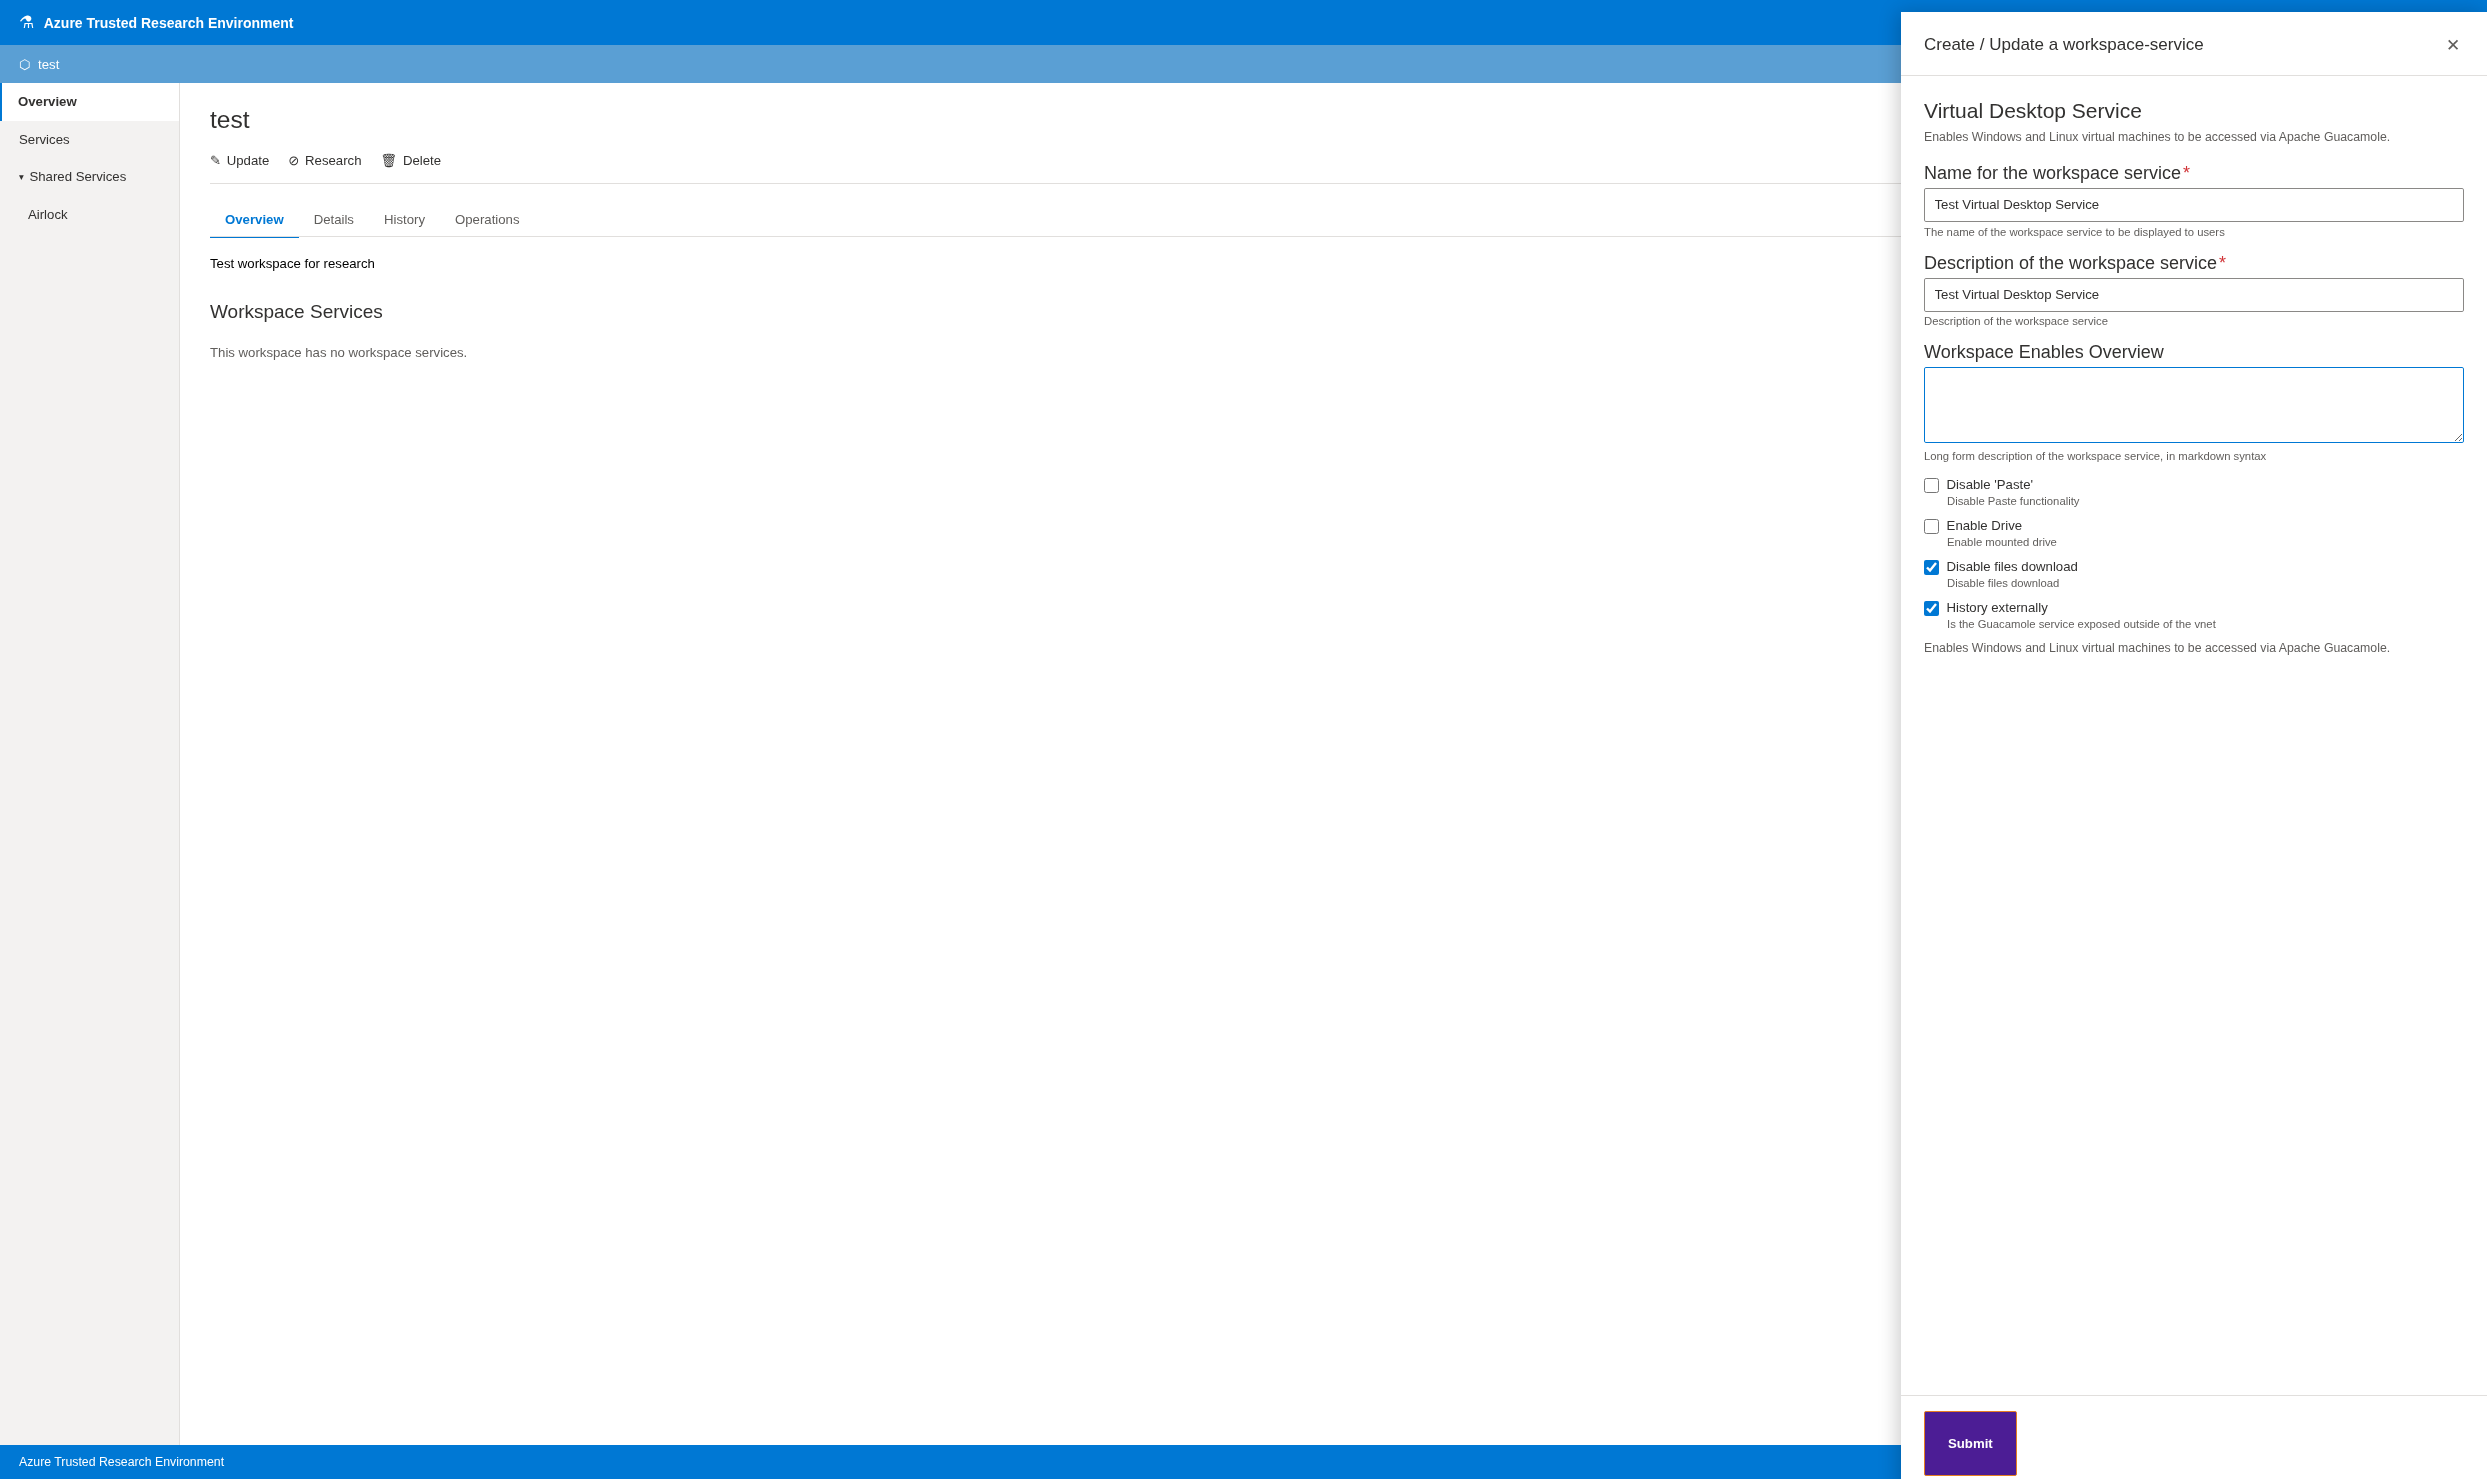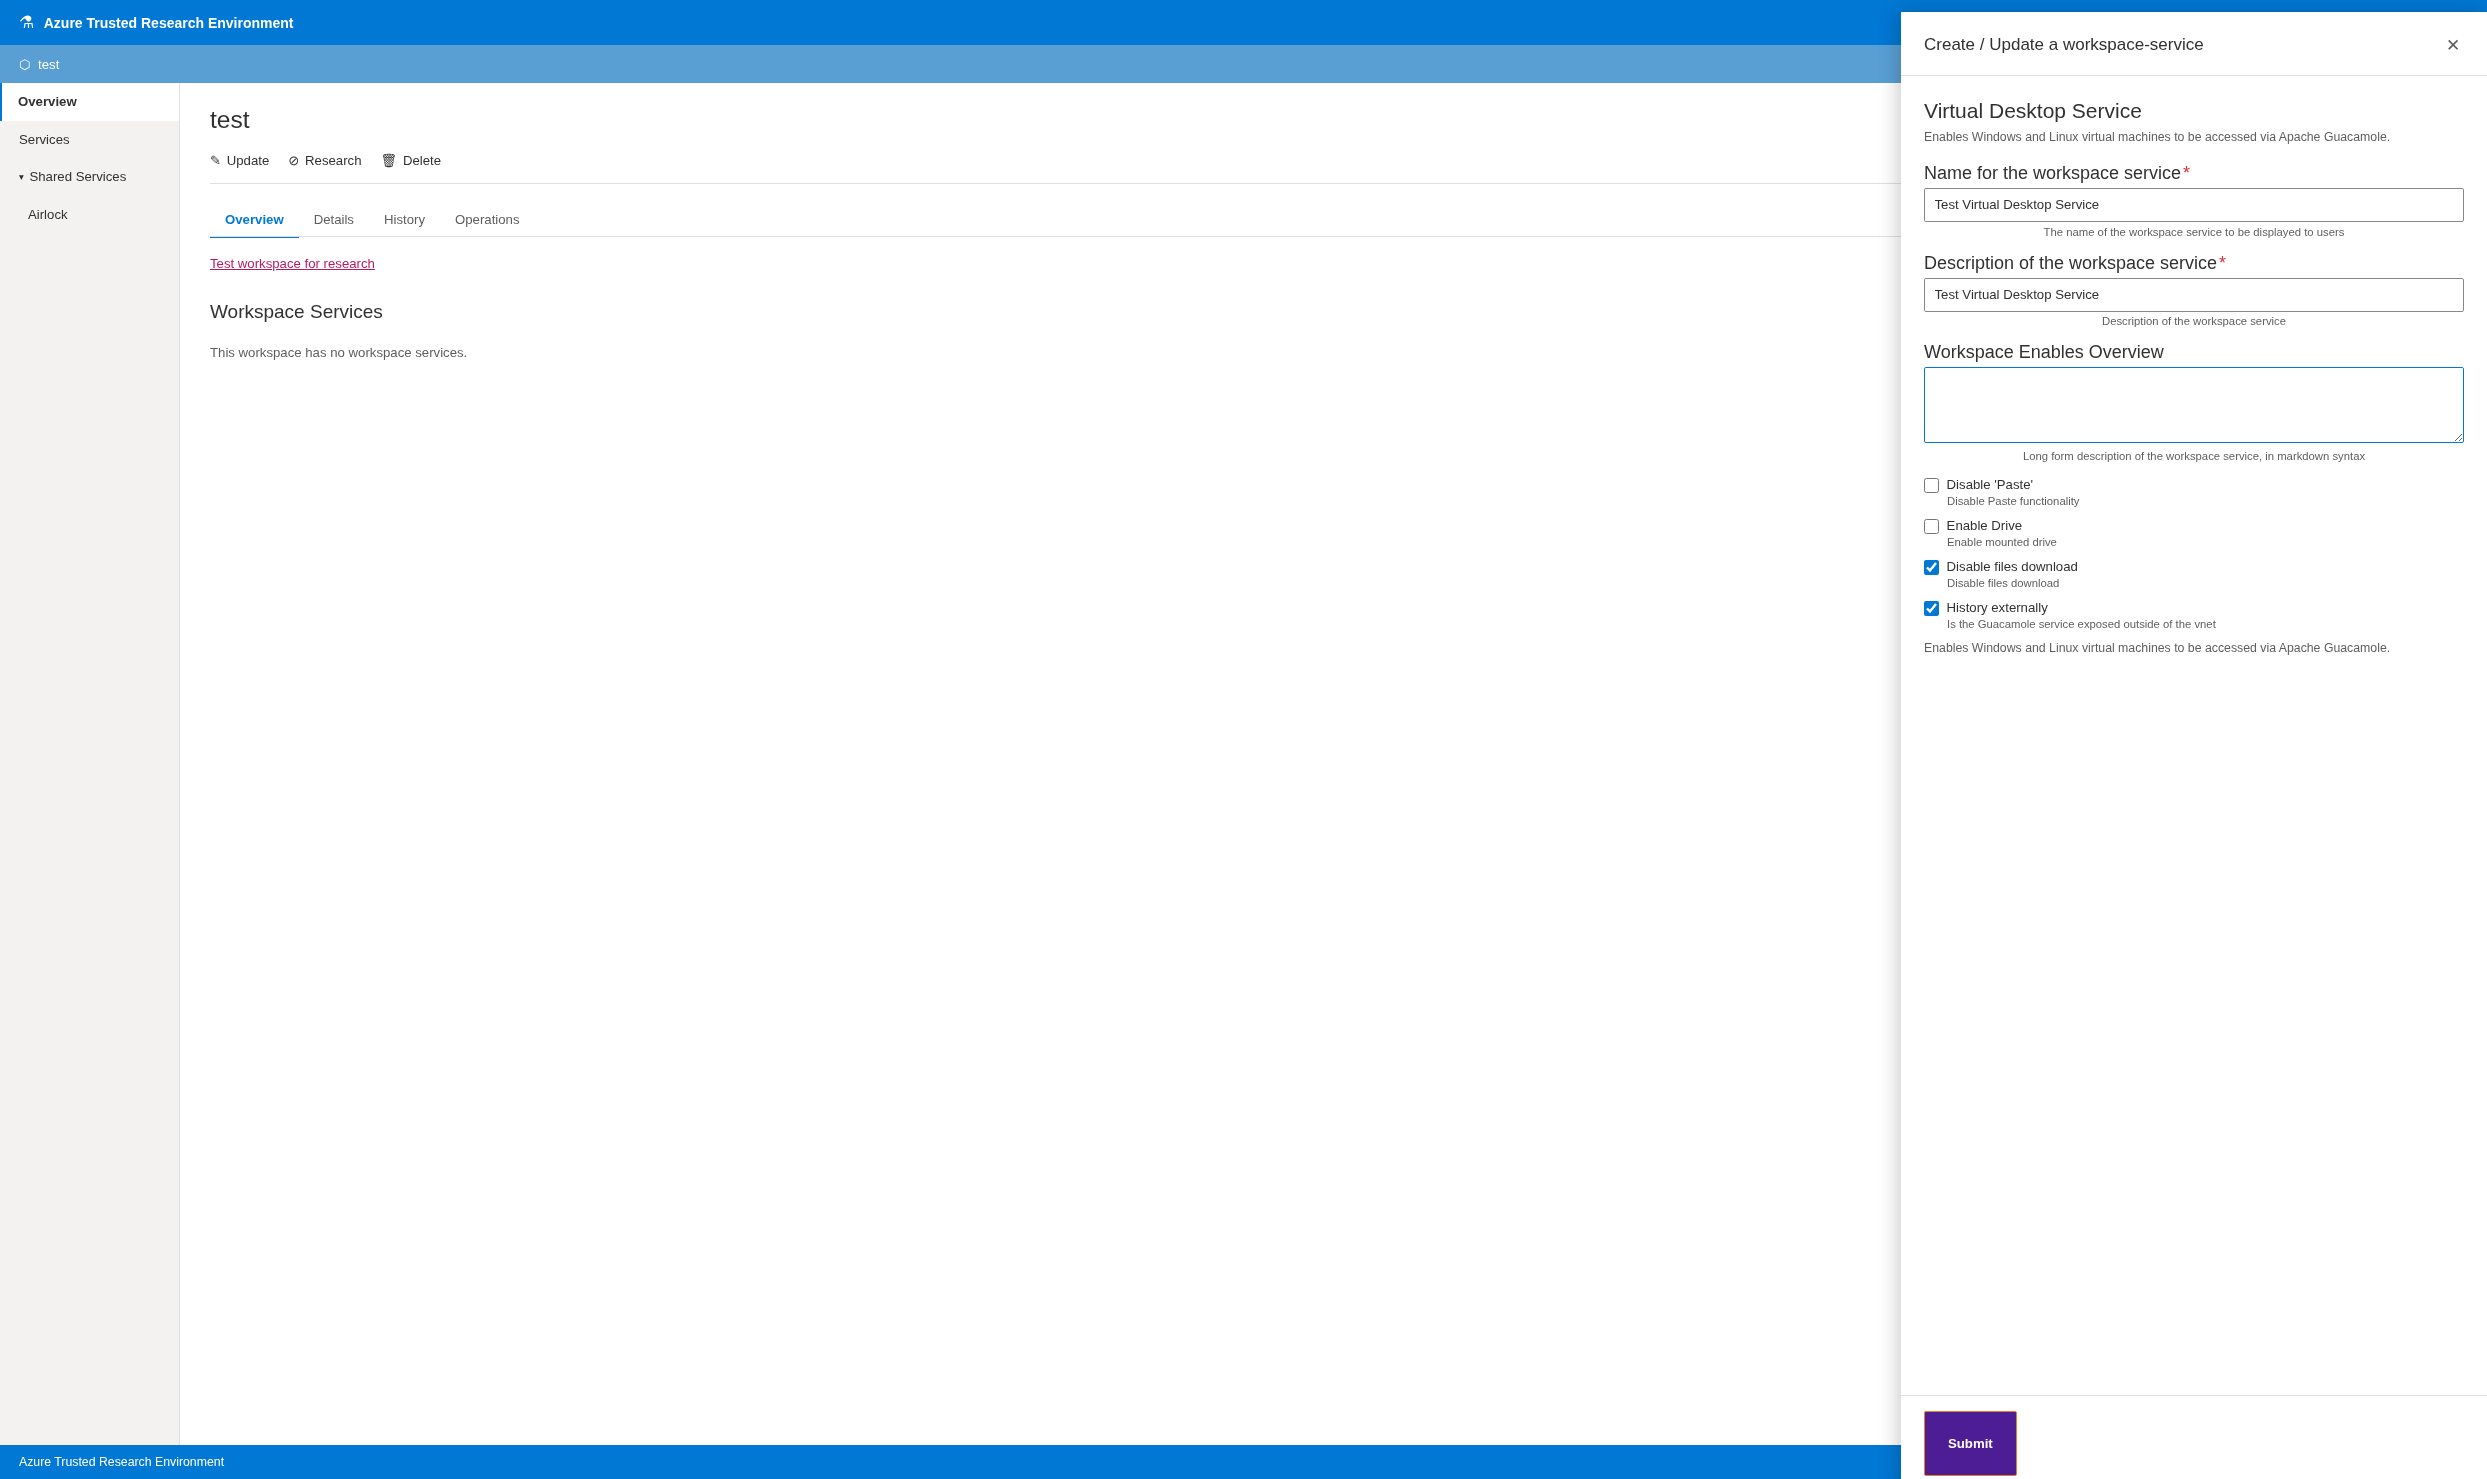--- a/index.html
+++ b/index.html
@@ -129,24 +129,23 @@
       border-bottom: 1.9px solid transparent;
       margin-bottom: -1.9px;
     }
     .tab.active {
       color: #0078d4;
       border-bottom: 1.9px solid #0078d4;
       font-weight: 600;
     }
 
     .workspace-description {
-      color: #be185d;
+      color: #000000;
       font-size: 13.2px;
       margin-bottom: 30px;
-      text-decoration: underline;
     }
 
     .section-title {
       font-size: 19px;
       font-weight: 300;
       margin-bottom: 22px;
     }
     .section-empty {
       color: #605e5c;
       font-size: 13.2px;
@@ -248,21 +247,20 @@
       padding: 7.6px 9.5px;
       font-size: 13.2px;
       color: #323130;
       resize: vertical;
       outline: none;
     }
     .form-hint {
       font-size: 11.3px;
       color: #605e5c;
       margin-top: 3.8px;
-      text-align: center;
     }
 
     .checkbox-group {
       margin-bottom: 11.3px;
     }
     .checkbox-row {
       display: flex;
       align-items: flex-start;
       gap: 7.6px;
       margin-bottom: 1.9px;

